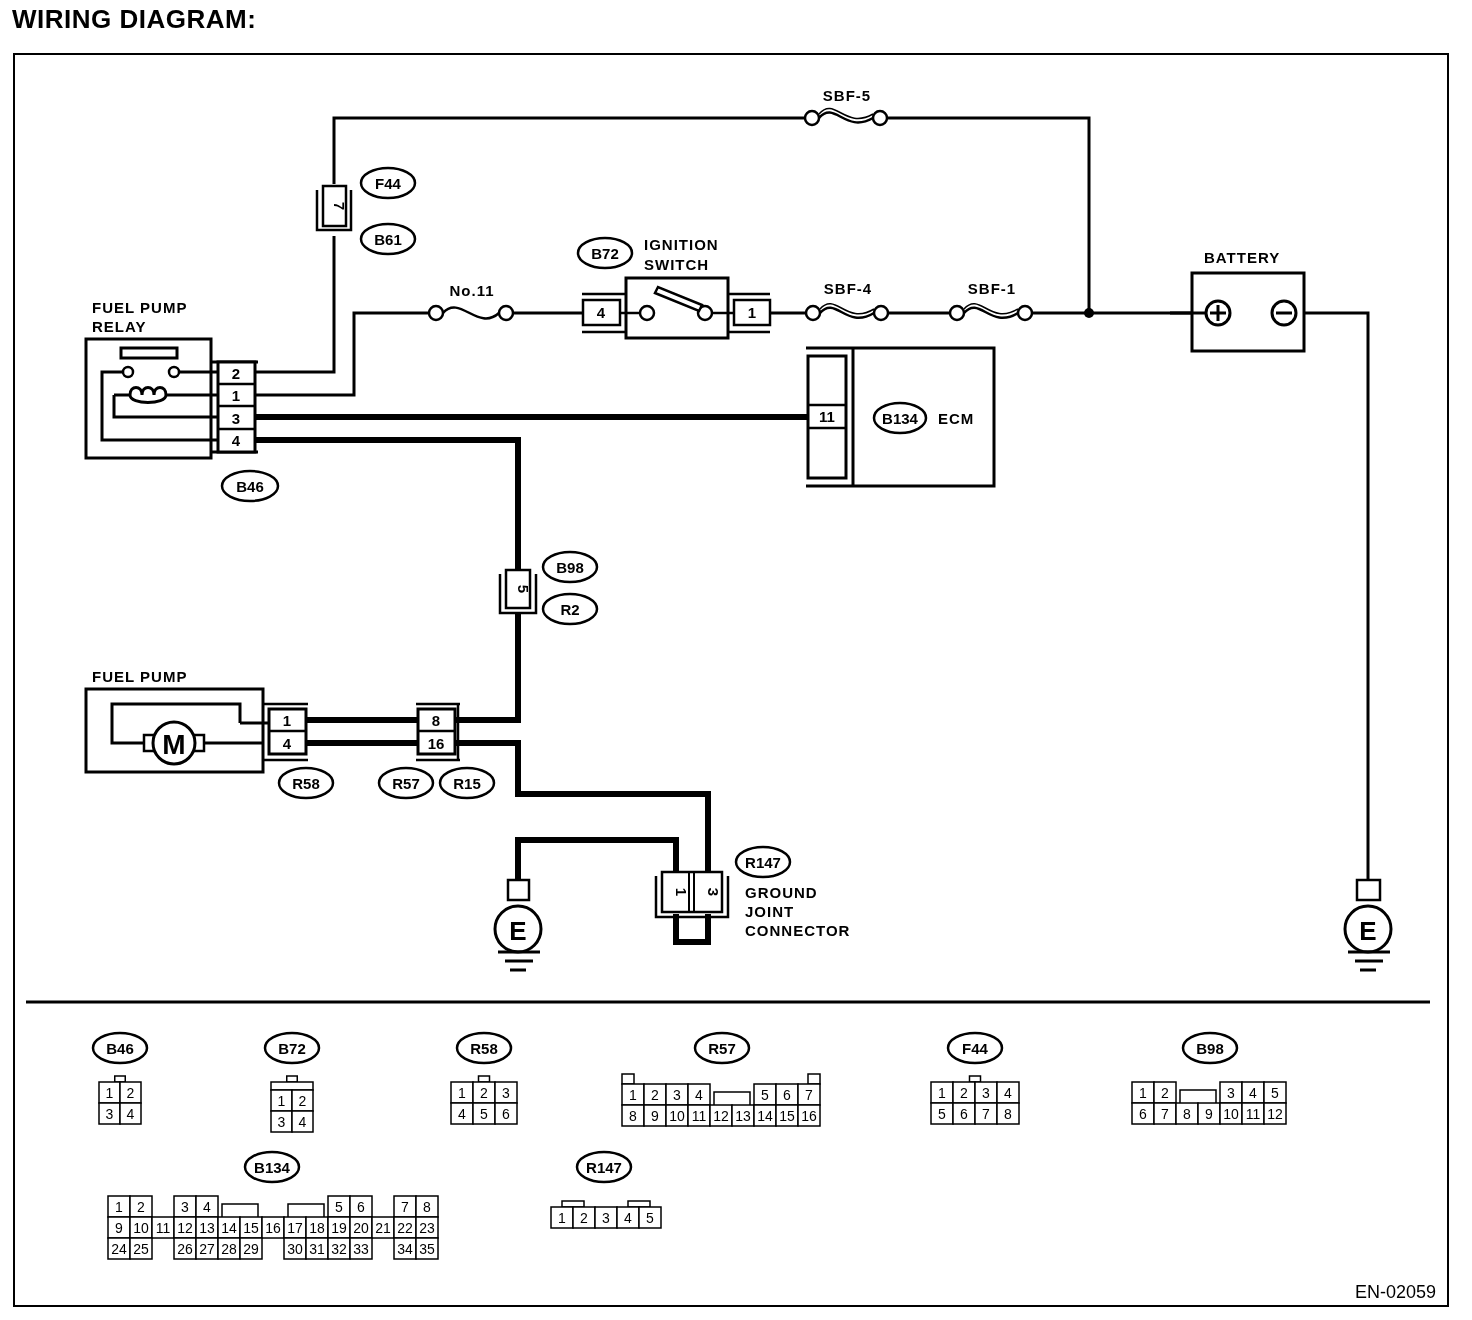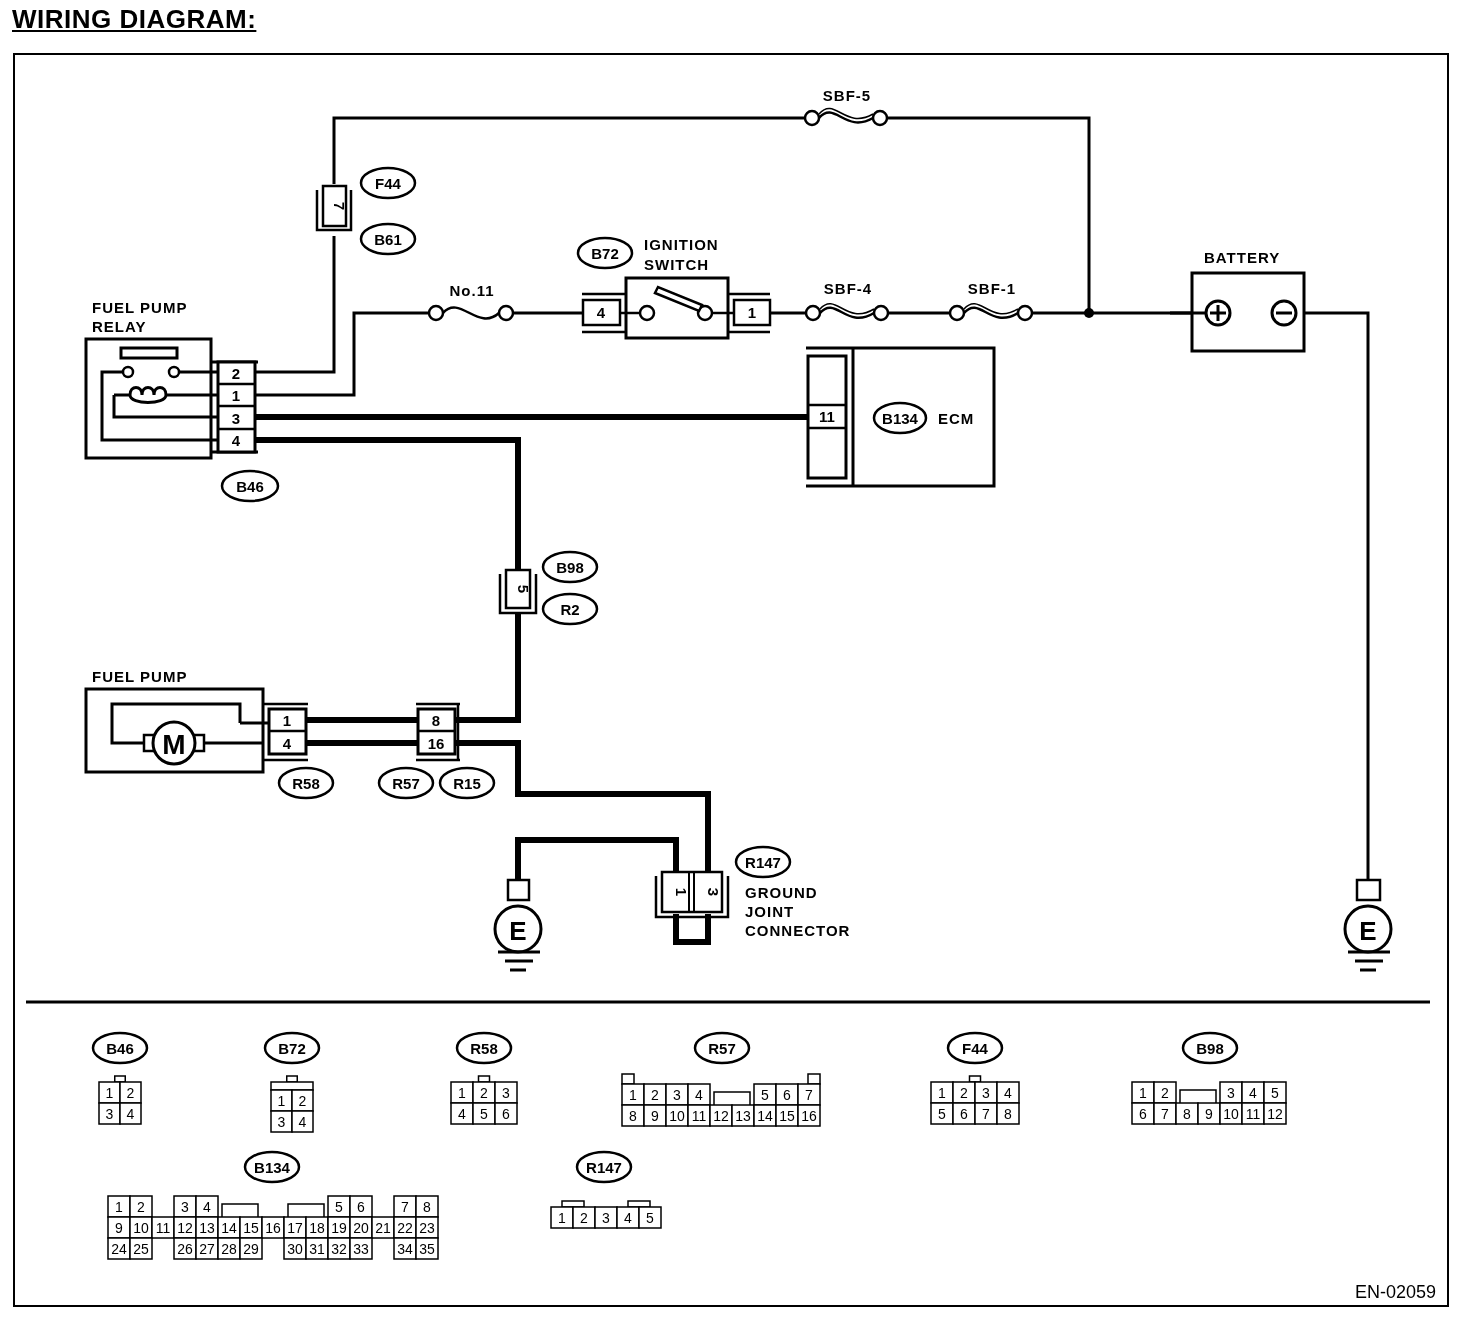--- a/index.html
+++ b/index.html
@@ -1,17 +1,17 @@
 <!DOCTYPE html>
 <html><head>
 <meta charset="utf-8">
 <style>
   html, body { margin: 0; padding: 0; background: #ffffff; }
   body { width: 1472px; height: 1320px; position: relative; overflow: hidden; font-family: "Liberation Sans", sans-serif; }
-  #title { position: absolute; left: 12px; top: 4px; font-size: 26px; font-weight: bold; color: #000; letter-spacing: 0.5px; text-decoration: underline; }
+  #title { position: absolute; left: 12px; top: 4px; font-size: 26px; font-weight: bold; color: #000; letter-spacing: 0.5px; }
   svg { position: absolute; left: 0; top: 0; }
   svg text { font-family: "Liberation Sans", sans-serif; fill: #000; }
   .lbl { font-size: 15px; font-weight: bold; letter-spacing: 1px; }
   .pin { font-size: 15px; font-weight: bold; }
   .tag { font-size: 15px; font-weight: bold; }
   .cpin { font-size: 14px; }
   .code { font-size: 18px; }
 </style>
 </head>
 <body>

